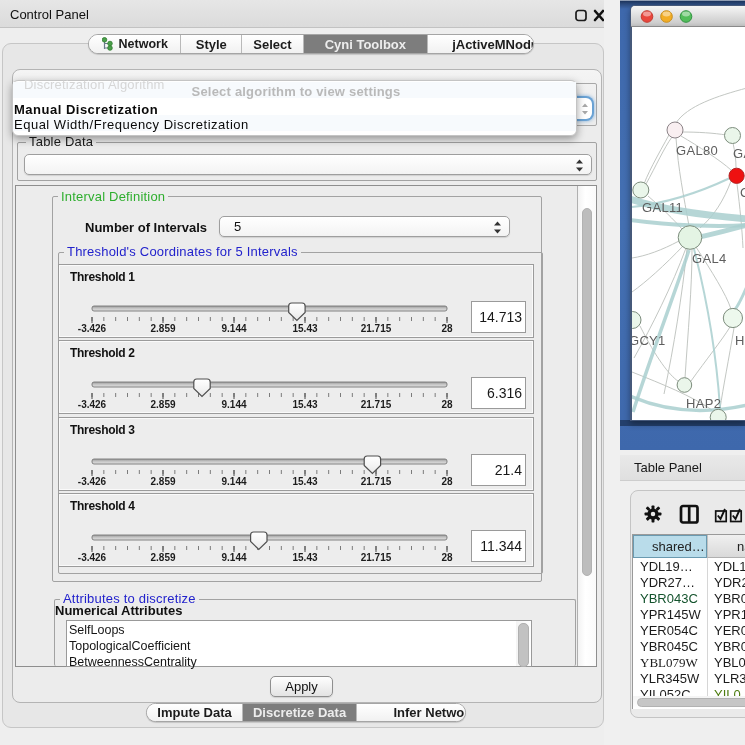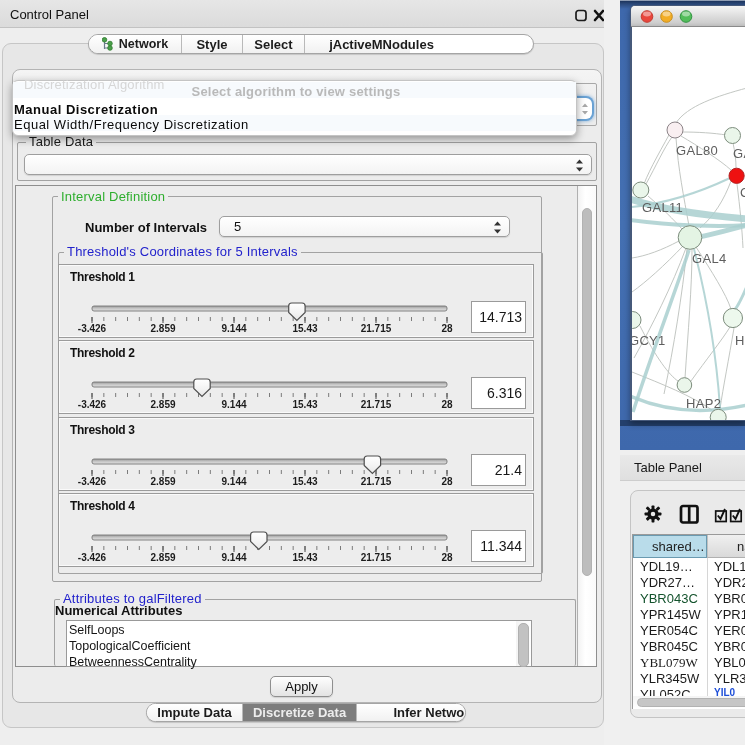--- a/index.html
+++ b/index.html
@@ -38,20 +38,21 @@
   <div class="seg" style="width:93px;font-size:12.5px;">
     <svg width="13" height="14" viewBox="0 0 13 14" style="margin-right:4px;">
       <path d="M2.5 3 V12 M2.5 6.5 H7 M2.5 11 H7" stroke="#6b7b8b" stroke-width="1.2" fill="none"></path>
       <circle cx="2.5" cy="2.8" r="2.3" fill="#4aa04a" stroke="#2d7a2d" stroke-width="0.8"></circle>
       <circle cx="8" cy="6.5" r="2.3" fill="#4aa04a" stroke="#2d7a2d" stroke-width="0.8"></circle>
       <circle cx="8" cy="11" r="2.3" fill="#4aa04a" stroke="#2d7a2d" stroke-width="0.8"></circle>
     </svg>
     Network</div>
   <div class="seg" style="width:61px;font-size:13px;">Style</div>
   <div class="seg" style="width:62px;font-size:13px;">Select</div>
+  <div class="seg sel" style="width:125px;font-size:13px;">Cyni Toolbox</div>
   <div class="seg" style="width:105px;font-size:13px;">jActiveMNodules</div>
 </div>
 
 <div class="abs" style="left:560px;top:83px;width:37px;height:43px;border:1px solid #a8a8a8;border-radius:2px;"></div>
 
 <div class="abs" style="left:555px;top:98px;width:37px;height:21px;border-radius:6px;background:#fff;box-shadow:0 0 0 2px #6aa2d4, 0 0 3px 2.5px rgba(94,156,216,0.45);"></div>
 <svg class="abs" style="left:581px;top:103px;" width="8" height="12" viewBox="0 0 8 12">
   <path d="M4 0.5 L7 4 H1 Z" fill="#a8a8a8"></path>
   <path d="M4 11.5 L7 8 H1 Z" fill="#a8a8a8"></path>
 </svg>
@@ -192,21 +193,21 @@
       <text x="175" y="67" text-anchor="middle" font-size="10" font-weight="bold" fill="#1c1c1c" font-family="Liberation Sans, sans-serif">9.144</text>
       <text x="246" y="67" text-anchor="middle" font-size="10" font-weight="bold" fill="#1c1c1c" font-family="Liberation Sans, sans-serif">15.43</text>
       <text x="317" y="67" text-anchor="middle" font-size="10" font-weight="bold" fill="#1c1c1c" font-family="Liberation Sans, sans-serif">21.715</text>
       <text x="388" y="67" text-anchor="middle" font-size="10" font-weight="bold" fill="#1c1c1c" font-family="Liberation Sans, sans-serif">28</text>
 <path d="M191.6 47.5 L191.6 41 Q191.6 38 194.6 38 L205.0 38 Q208.0 38 208.0 41 L208.0 47.5 L199.8 55.5 Z" fill="url(#th3)" stroke="#4f4f4f" stroke-width="1.2"></path>
 </svg>
 <div class="vbox">11.344</div>
 </div>
 
 <div class="gbox" style="left:54px;top:599px;width:522px;height:67px;border-bottom:none;"></div>
-<div class="gtitle" style="left:60px;top:592px;color:#2222cc;">Attributes to galFiltered</div>
+<div class="gtitle" style="left:60px;top:592px;color:#2222cc;">Attributes to discretize</div>
 <div class="abs" style="left:55px;top:603px;font-size:13px;font-weight:700;color:#111;">Numerical Attributes</div>
 
 <div class="abs" style="left:66px;top:620px;width:466px;height:47px;background:#fff;border:1px solid #999;"></div>
 <div class="abs" style="left:69px;top:622px;font-size:12.5px;color:#151515;line-height:16px;">SelfLoops<br>TopologicalCoefficient<br>BetweennessCentrality</div>
 <div class="abs" style="left:516px;top:621px;width:15px;height:45px;background:linear-gradient(90deg,#f4f4f4,#ffffff);"></div>
 <div class="abs" style="left:518px;top:623px;width:11px;height:44px;background:#c2c2c2;border:1px solid #b0b0b0;border-radius:5px;"></div>
 
 <div class="abs" style="left:270px;top:676px;width:63px;height:21px;background:linear-gradient(#fefefe,#e3e3e3);border:1px solid #8f8f8f;border-radius:5px;text-align:center;line-height:19px;font-size:13px;color:#111;box-shadow:0 1px 1px rgba(0,0,0,0.12);">Apply</div>
 
 <div class="cap" style="position:absolute;left:146px;top:703px;width:320px;height:19px;border-radius:10px;">
@@ -343,16 +344,16 @@
 <div class="abs" style="left:714px;top:607px;font-size:13px;color:#1c1c1c;">YPR1</div>
 <div class="abs" style="left:640px;top:623px;font-size:13px;color:#1c1c1c;">YER054C</div>
 <div class="abs" style="left:714px;top:623px;font-size:13px;color:#1c1c1c;">YER0</div>
 <div class="abs" style="left:640px;top:639px;font-size:13px;color:#1c1c1c;">YBR045C</div>
 <div class="abs" style="left:714px;top:639px;font-size:13px;color:#1c1c1c;">YBR0</div>
 <div class="abs" style="left:640px;top:655px;font-size:13px;color:#1c1c1c;font-family:Liberation Serif, serif;">YBL079W</div>
 <div class="abs" style="left:714px;top:655px;font-size:13px;color:#1c1c1c;">YBL0</div>
 <div class="abs" style="left:640px;top:671px;font-size:13px;color:#1c1c1c;">YLR345W</div>
 <div class="abs" style="left:714px;top:671px;font-size:13px;color:#1c1c1c;">YLR3</div>
 <div class="abs" style="left:640px;top:687px;font-size:13px;color:#1c1c1c;">YIL052C</div>
-<div class="abs" style="left:714px;top:687px;font-size:10px;color:#1d4ed8;font-weight:bold;">YIL0</div>
+<div class="abs" style="left:714px;top:687px;font-size:13px;color:#4d7c0f;">YIL0</div>
 
 <div class="abs" style="left:633px;top:696px;width:112px;height:13px;background:linear-gradient(#f4f4f4,#ffffff);"></div>
 <div class="abs" style="left:637px;top:698px;width:115px;height:9px;background:#c6c6c6;border:1px solid #b2b2b2;border-radius:4.5px;"></div>
 
 </body></html>

